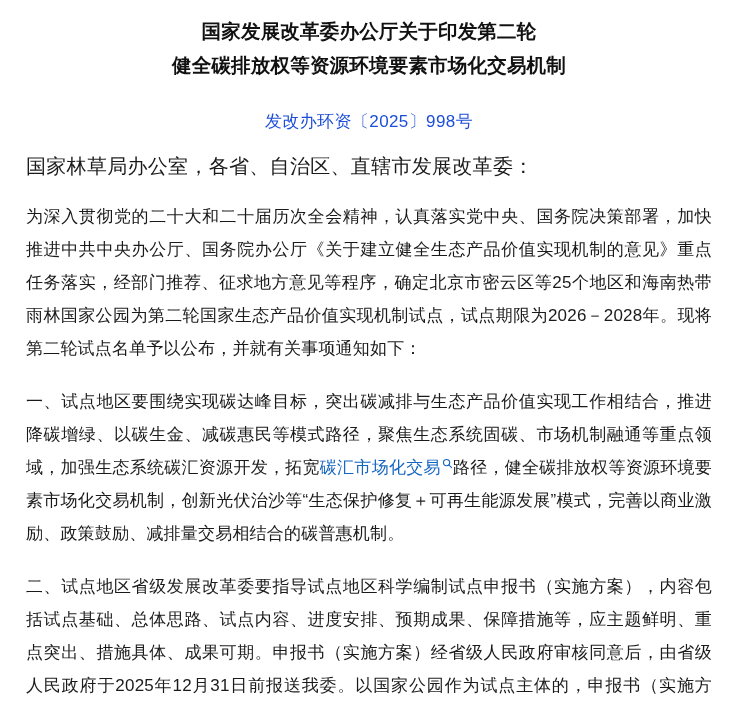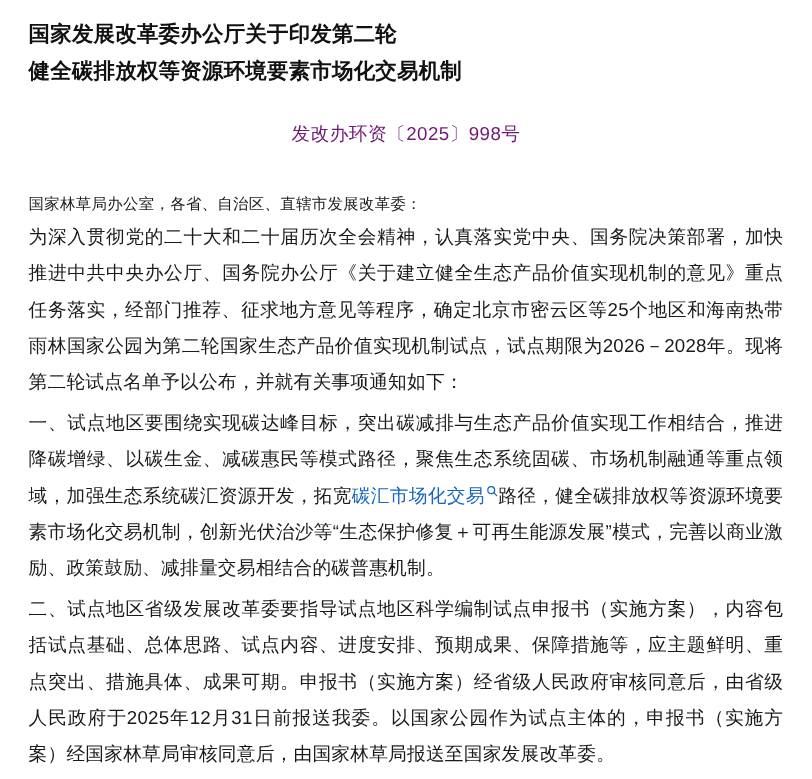--- a/index.html
+++ b/index.html
@@ -15,48 +15,48 @@
     overflow: hidden;
   }
   .page {
     width: 738px;
     height: 708px;
     box-sizing: border-box;
     padding: 14px 26px 0 26px;
     background: #ffffff;
   }
   .doc-title {
-    text-align: left;
+    text-align: center;
     font-size: 19.5px;
     font-weight: bold;
     line-height: 34px;
     color: #111111;
     letter-spacing: 0.2px;
   }
   .doc-title .line {
     display: block;
   }
   .doc-number {
     text-align: center;
     font-size: 17px;
-    color: #701a75;
+    color: #1d4ed8;
     margin-top: 28px;
     letter-spacing: 0.4px;
   }
   .salutation {
-    font-size: 14px;
+    font-size: 20px;
     color: #1a1a1a;
-    margin-top: 44px;
+    margin-top: 20px;
     letter-spacing: 0.3px;
   }
   .para {
     font-size: 17px;
     line-height: 33px;
     color: #1a1a1a;
-    margin-top: 4px;
+    margin-top: 20px;
     text-align: justify;
     text-justify: inter-ideograph;
     letter-spacing: 0.2px;
   }
   .para.first-body {
   }
   .link {
     color: #1565c0;
     text-decoration: none;
     cursor: pointer;

